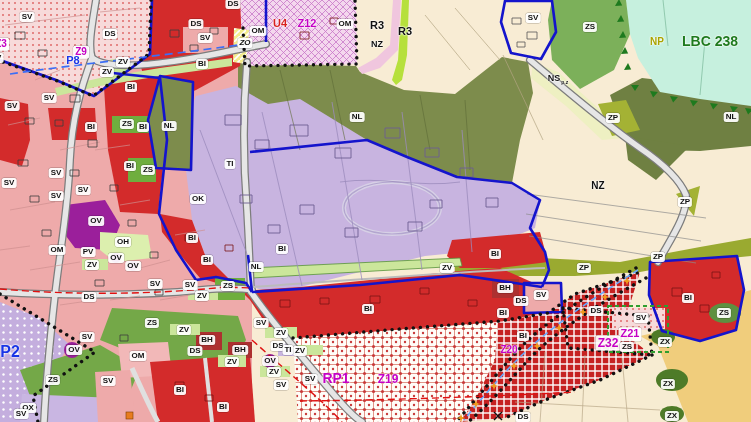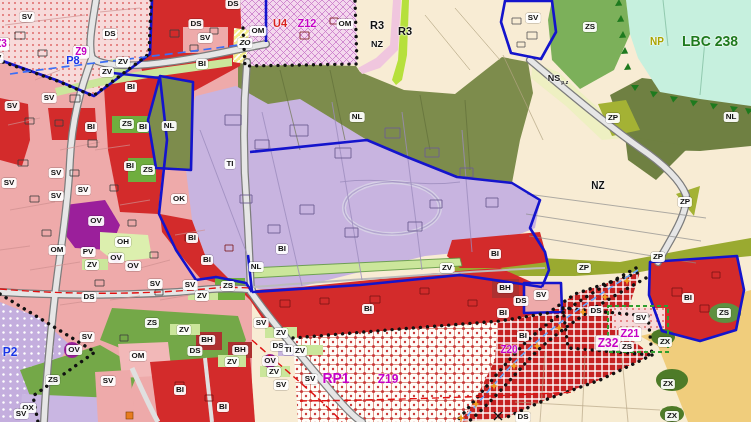--- a/index.html
+++ b/index.html
@@ -277,21 +277,21 @@
       <div class="map-label c-k" style="left: 357px; top: 117px;">NL</div>
       <div class="map-label c-k" style="left: 613px; top: 118px;">ZP</div>
       <div class="map-label c-k" style="left: 731px; top: 117px;">NL</div>
       <div class="map-label c-k" style="left: 130px; top: 166px;">BI</div>
       <div class="map-label c-k" style="left: 148px; top: 170px;">ZS</div>
       <div class="map-label c-k" style="left: 230px; top: 164px;">TI</div>
       <div class="map-label c-k" style="left: 56px; top: 173px;">SV</div>
       <div class="map-label c-k" style="left: 9px; top: 183px;">SV</div>
       <div class="map-label c-k" style="left: 83px; top: 190px;">SV</div>
       <div class="map-label c-k" style="left: 56px; top: 196px;">SV</div>
-      <div class="map-label c-k" style="left: 179px; top: 199px;">OK</div>
+      <div class="map-label c-k" style="left: 198px; top: 199px;">OK</div>
       <div class="map-label c-k nobox" style="font-size: 10px; left: 598px; top: 186px;">NZ</div>
       <div class="map-label c-k" style="left: 685px; top: 202px;">ZP</div>
       <div class="map-label c-k" style="left: 96px; top: 221px;">OV</div>
       <div class="map-label c-k" style="left: 192px; top: 238px;">BI</div>
       <div class="map-label c-k" style="left: 123px; top: 242px;">OH</div>
       <div class="map-label c-k" style="left: 57px; top: 250px;">OM</div>
       <div class="map-label c-k" style="left: 88px; top: 252px;">PV</div>
       <div class="map-label c-k" style="left: 282px; top: 249px;">BI</div>
       <div class="map-label c-k" style="left: 495px; top: 254px;">BI</div>
       <div class="map-label c-k" style="left: 658px; top: 257px;">ZP</div>
@@ -328,21 +328,21 @@
       <div class="map-label c-m" style="font-size: 12px; left: 608px; top: 343px;">Z32</div>
       <div class="map-label c-k" style="left: 627px; top: 347px;">ZS</div>
       <div class="map-label c-k" style="left: 665px; top: 342px;">ZX</div>
       <div class="map-label c-k" style="left: 278px; top: 346px;">DS</div>
       <div class="map-label c-k" style="left: 288px; top: 350px;">TI</div>
       <div class="map-label c-m nobox" style="font-size: 10px; left: 509px; top: 350px;">Z20</div>
       <div class="map-label c-k" style="left: 240px; top: 350px;">BH</div>
       <div class="map-label c-k" style="left: 195px; top: 351px;">DS</div>
       <div class="map-label c-k" style="left: 138px; top: 356px;">OM</div>
       <div class="map-label c-k" style="left: 74px; top: 350px;">OV</div>
-      <div class="map-label c-b nobox" style="font-size: 12px; left: 10px; top: 352px;">P2</div>
+      <div class="map-label c-b nobox" style="font-size: 16px; left: 10px; top: 352px;">P2</div>
       <div class="map-label c-k" style="left: 270px; top: 361px;">OV</div>
       <div class="map-label c-k" style="left: 232px; top: 362px;">ZV</div>
       <div class="map-label c-k" style="left: 274px; top: 372px;">ZV</div>
       <div class="map-label c-k" style="left: 310px; top: 379px;">SV</div>
       <div class="map-label c-m nobox" style="font-size: 14px; left: 336px; top: 379px;">RP1</div>
       <div class="map-label c-m nobox" style="font-size: 12px; left: 388px; top: 379px;">Z19</div>
       <div class="map-label c-k" style="left: 53px; top: 380px;">ZS</div>
       <div class="map-label c-k" style="left: 108px; top: 381px;">SV</div>
       <div class="map-label c-k" style="left: 281px; top: 385px;">SV</div>
       <div class="map-label c-k" style="left: 668px; top: 384px;">ZX</div>

